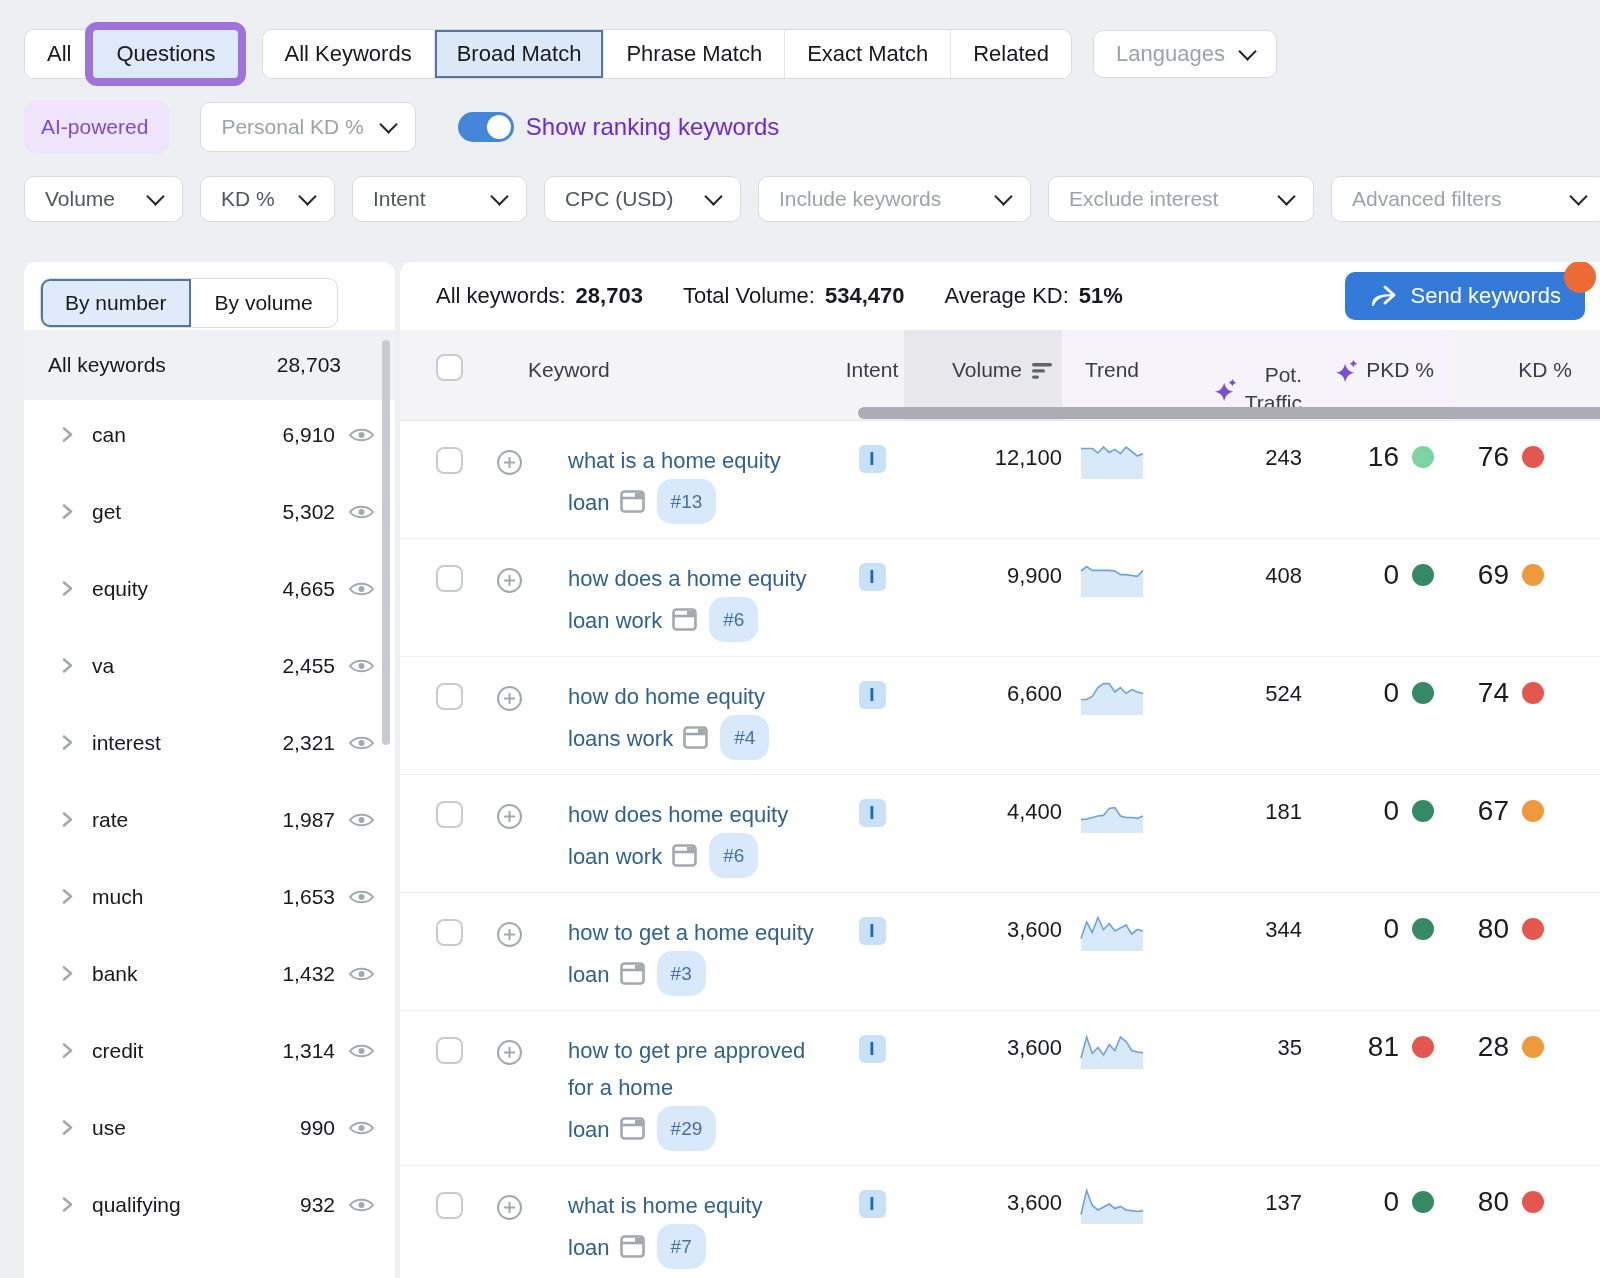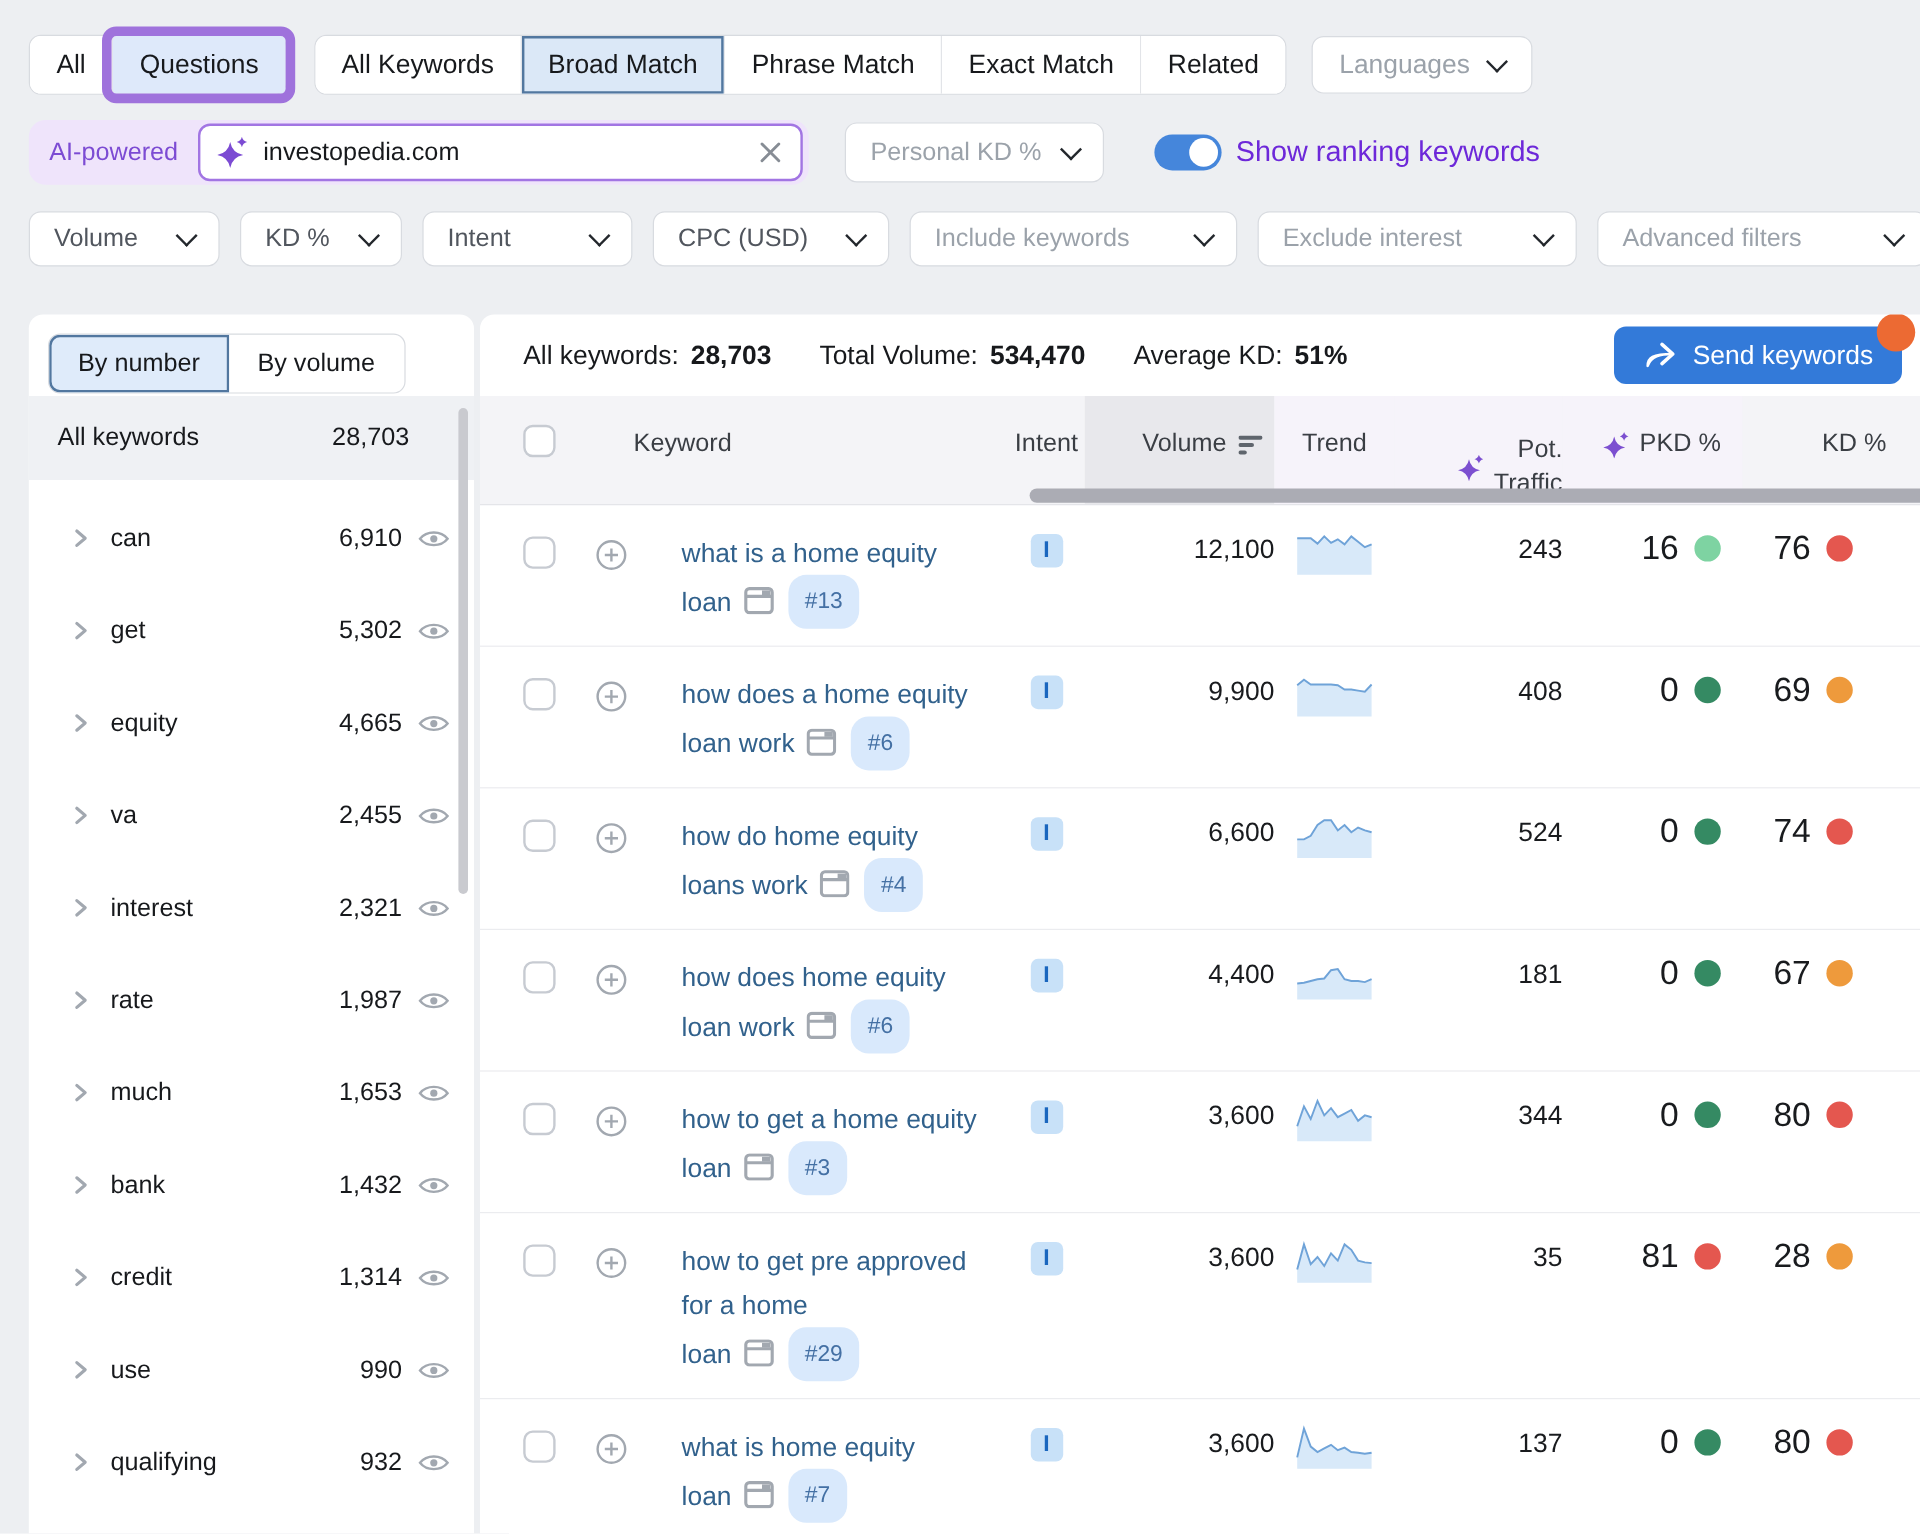--- a/index.html
+++ b/index.html
@@ -43,21 +43,21 @@
   .f-light{color:#9BA2AA;}
   
   .sidebar{position:absolute;left:24px;top:262px;width:371px;bottom:0;background:#fff;border-radius:12px 12px 0 0;overflow:hidden;}
   .seg{position:absolute;left:16px;top:16px;height:48px;display:flex;border:1px solid #D8DBE0;border-radius:10px;background:#fff;}
   .seg-btn{display:flex;align-items:center;justify-content:center;font-size:21px;color:#17191C;cursor:pointer;padding:0 24px;}
   .seg-on{background:#DFEBFA;box-shadow:inset 0 0 0 2px #52779F;border-radius:9px 0 0 9px;}
   .side-head{position:absolute;left:0;top:68px;width:100%;height:70px;background:#EFF1F4;display:flex;align-items:center;
       padding:0 54px 0 24px;box-sizing:border-box;}
   .side-head .lbl{font-size:21px;color:#17191C;}
   .side-head .cnt{margin-left:auto;font-size:21px;color:#17191C;}
-  .side-list{position:absolute;left:0;top:148px;width:100%;bottom:0;}
+  .side-list{position:absolute;left:0;top:134px;width:100%;bottom:0;}
   .side-row{height:77px;display:flex;align-items:center;padding:0 20px 0 36px;box-sizing:border-box;cursor:pointer;}
   .side-chev{display:flex;margin-right:18px;flex:0 0 auto;}
   .side-label{font-size:21px;color:#17191C;}
   .side-count{margin-left:auto;font-size:21px;color:#17191C;}
   .side-eye{display:flex;margin-left:13px;flex:0 0 auto;cursor:pointer;}
   .v-scroll{position:absolute;right:5px;top:78px;width:8px;height:405px;border-radius:4px;background:#C9CACF;}
   
   .main{position:absolute;left:400px;top:262px;right:0;bottom:0;background:#fff;border-radius:12px 0 0 0;overflow:hidden;}
   .summary{position:absolute;left:36px;top:0;height:68px;display:flex;align-items:center;gap:10px;font-size:22px;color:#17191C;white-space:nowrap;}
   .summary b{font-weight:bold;}
@@ -117,35 +117,20 @@
   </div>
   <button class="lang-btn">
     <span>Languages</span>
     <span class="chev"></span>
   </button>
 </div>
 
 <div class="search-row">
   <div class="ai-wrap">
     <span class="ai-label">AI-powered</span>
-    <div class="search-box">
-      <span style="display:flex;">
-        <svg width="26" height="26" viewBox="0 0 24 24">
-            <path d="M10 4 Q11.6 12.4 20 14 Q11.6 15.6 10 24 Q8.4 15.6 0 14 Q8.4 12.4 10 4 Z" fill="#7C4BD3"></path>
-            <path d="M19 0 Q19.8 3.2 23 4 Q19.8 4.8 19 8 Q18.2 4.8 15 4 Q18.2 3.2 19 0 Z" fill="#7C4BD3"></path>
-          </svg>
-      </span>
-      <input class="search-input" value="investopedia.com" style="">
-      <span class="xicon">
-        <svg width="22" height="22" viewBox="0 0 22 22">
-            <line x1="4" y1="4" x2="18" y2="18" stroke="#878D95" stroke-width="2.4" stroke-linecap="round"></line>
-            <line x1="18" y1="4" x2="4" y2="18" stroke="#878D95" stroke-width="2.4" stroke-linecap="round"></line>
-          </svg>
-      </span>
-    </div>
   </div>
   <button class="pkd-btn">
     <span>Personal KD %</span>
     <span class="chev"></span>
   </button>
   <div class="toggle">
       <div class="knob"></div>
     </div>
   <span class="toggle-label">Show ranking keywords</span>
 </div>

